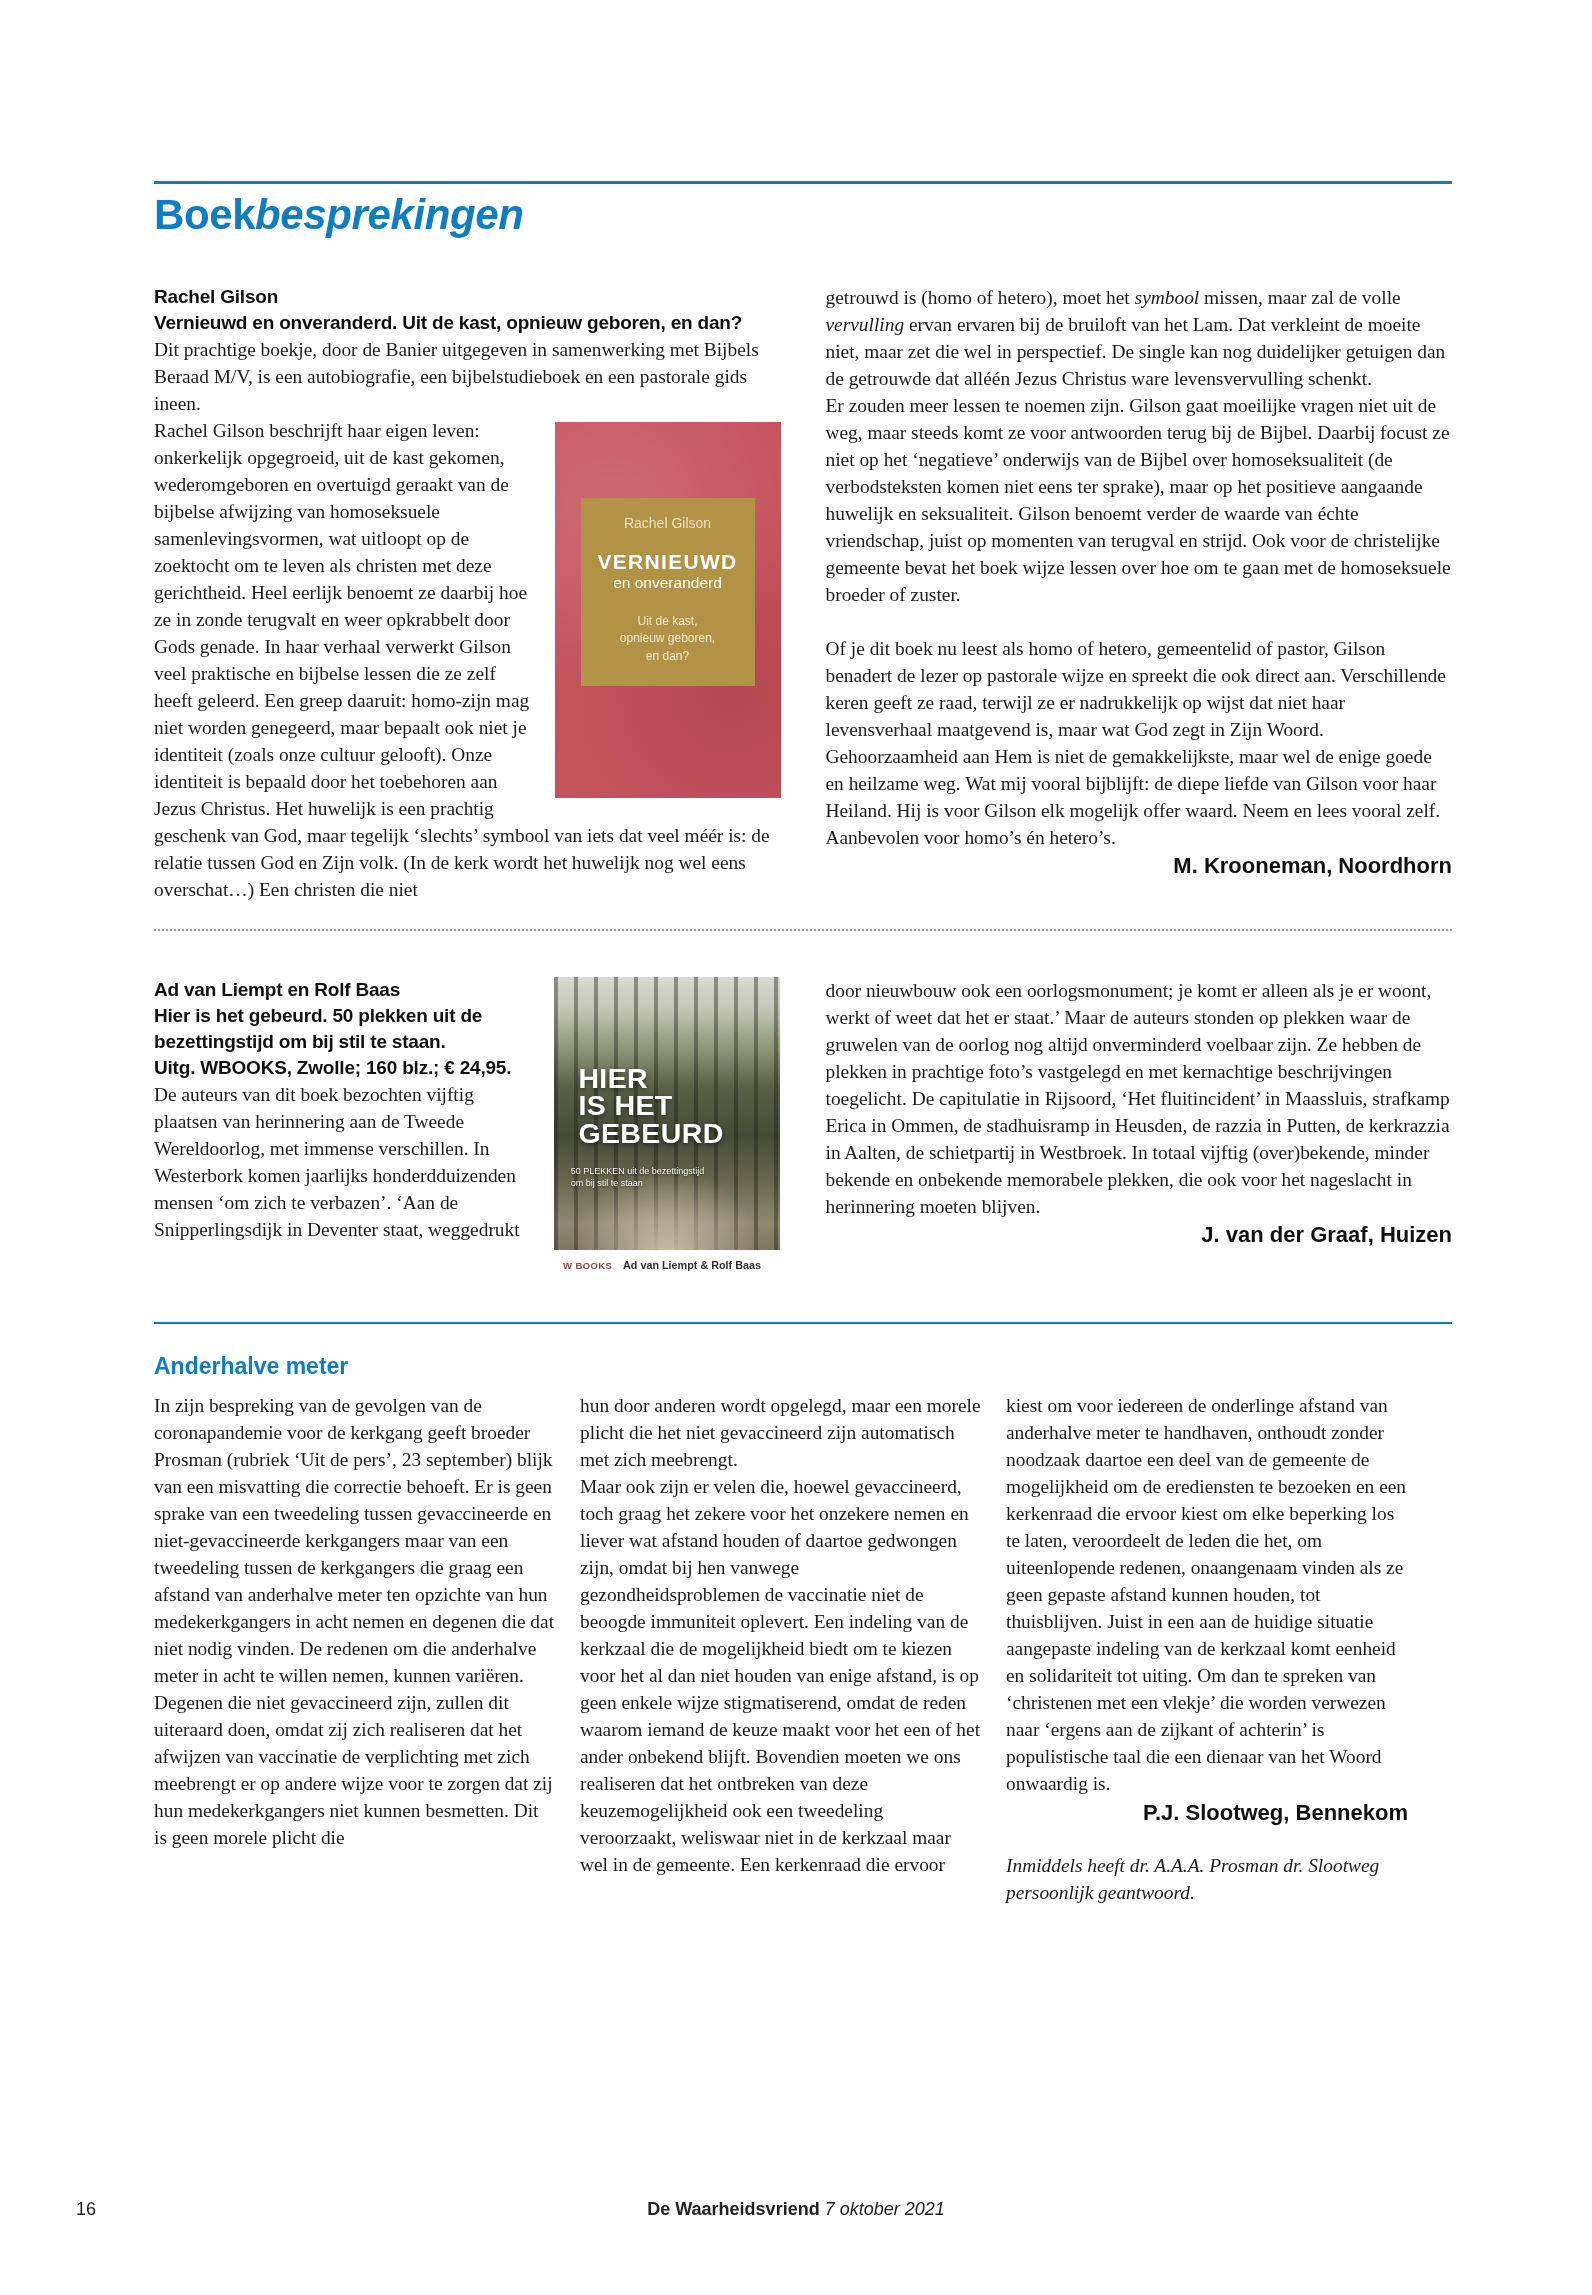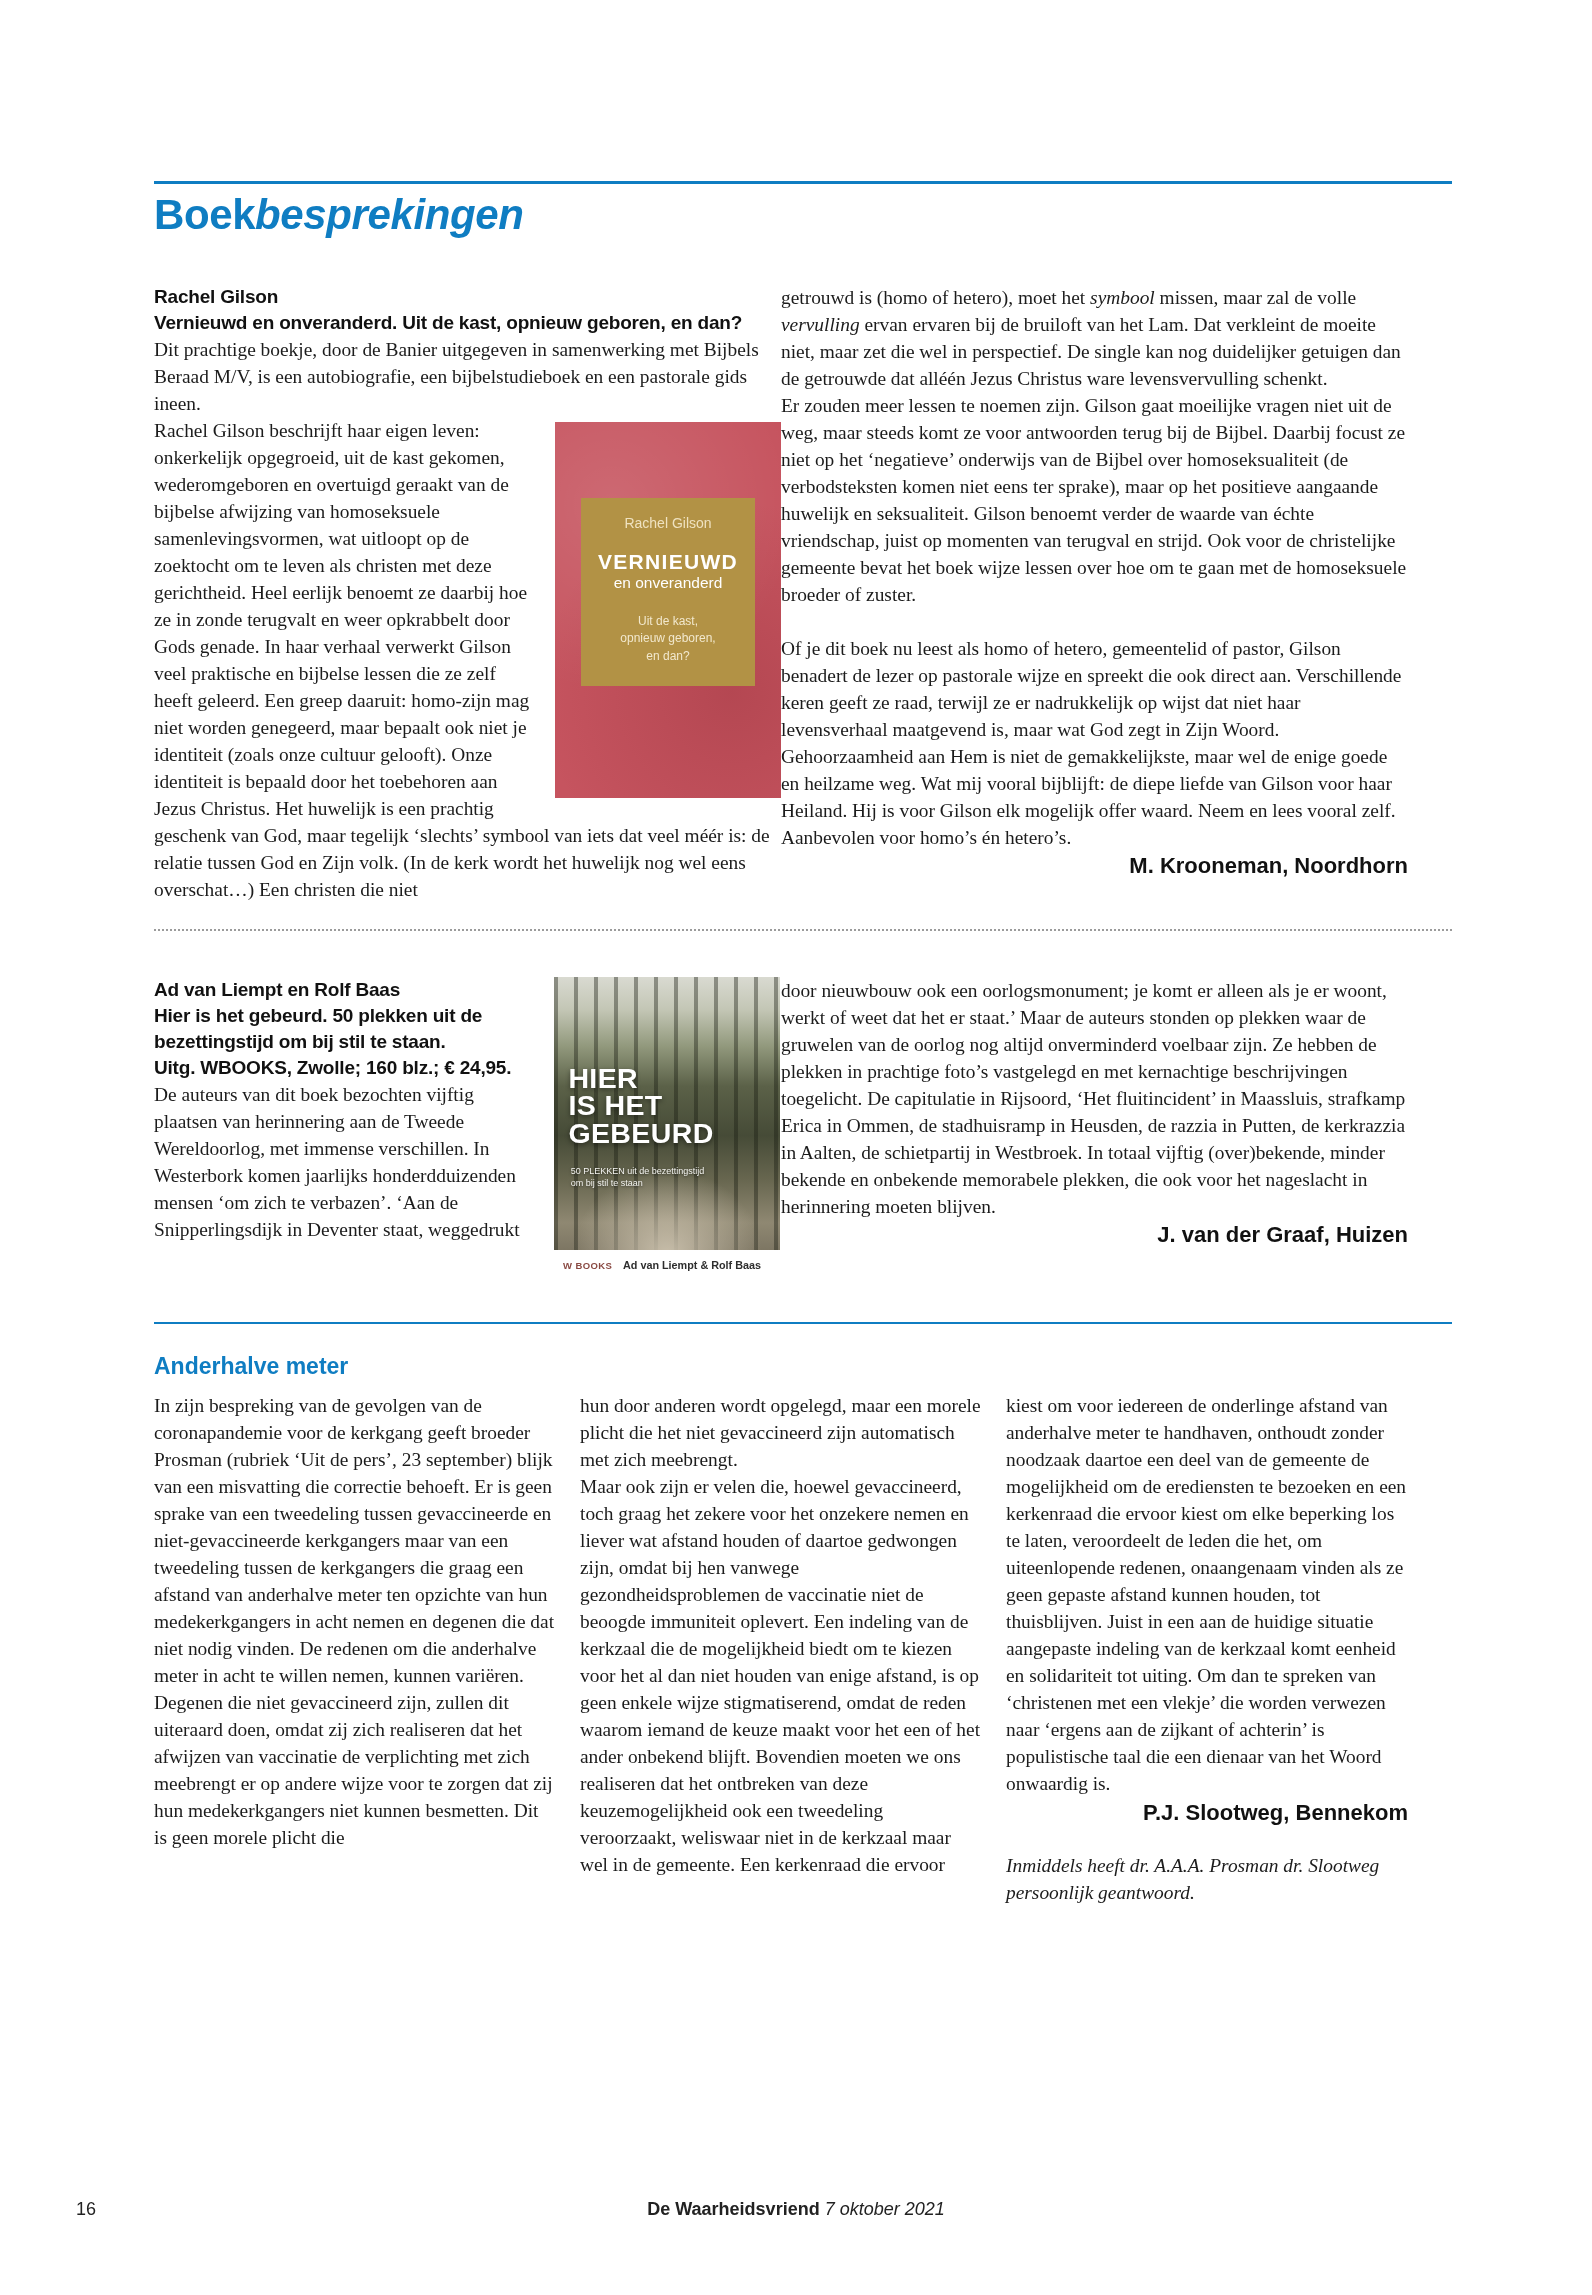--- a/index.html
+++ b/index.html
@@ -8,21 +8,21 @@
           color:#1c1c1c; }
   .content { position:absolute; left:154px; top:181px; width:1298px; }
 
   .accent-rule { height:2.6px; background:#0f7dc2; }
   .rule2 { margin-top:41px; }
 
   h1.sect { font-family:"Liberation Sans", sans-serif; font-size:42px; line-height:1.08;
             color:#0f7dc2; font-weight:bold; margin:8.6px 0 24px; letter-spacing:-0.4px; }
   .h1-it { font-style:italic; }
 
-  .reviews-row { display:flex; align-items:flex-start;margin-top:46px; }
+  .reviews-row { display:flex; gap:45px; align-items:flex-start;margin-top:46px; }
   .rcol { width:627px; }
 
   .meta { margin:0; font-family:"Liberation Sans", sans-serif; font-weight:bold;
           font-size:19px; line-height:26px; color:#111; letter-spacing:-0.2px; }
   p.body { margin:0; font-family:"Liberation Serif", serif; font-size:19.4px;
            line-height:27px; color:#1c1c1c; hyphens:auto; }
   .spacer-para { margin-top:27px !important; }
   .it { font-style:italic; }
   .attribution { margin:3.5px 0 0; font-family:"Liberation Sans", sans-serif; font-weight:bold;
                  font-size:22px; line-height:24px; text-align:right; color:#111; }
@@ -44,21 +44,21 @@
   .rev2-left { display:flex; gap:22.4px; }
   .rev2-text { width:378px; }
   .cover2 { width:226px; height:304px; position:relative; flex:none; overflow:hidden;
             font-family:"Liberation Sans", sans-serif; }
   .cover2-photo { position:absolute; left:0; right:0; top:0; bottom:31px;
             background:
               radial-gradient(ellipse 60% 45% at 50% 102%, rgba(205,195,175,0.95), rgba(205,195,175,0) 70%),
               repeating-linear-gradient(90deg, rgba(25,28,18,0.40) 0 4.3px, rgba(25,28,18,0) 4.3px 20px),
               linear-gradient(180deg, #d9dad1 0%, #c3c6b5 12%, #939a7e 25%, #5b6148 40%,
                               #464b37 58%, #67664f 74%, #8f8872 90%, #7d7663 100%); }
-  .cover2-title { position:absolute; left:14px; top:88px; color:#ffffff; font-weight:bold;
+  .cover2-title { position:absolute; left:24px; top:88px; color:#ffffff; font-weight:bold;
                   font-size:28.5px; line-height:0.98; letter-spacing:0.4px;
                   text-shadow:0 1.7px 5.2px rgba(0,0,0,0.45); }
   .cover2-tag { position:absolute; left:16.4px; top:188px; width:134px; color:#f4f4f0;
                 font-size:9px; line-height:1.35; text-shadow:0 0.9px 2.6px rgba(0,0,0,0.5); }
   .cover2-bar { position:absolute; left:0; right:0; bottom:0; height:31px; background:#ffffff;
                 display:flex; align-items:center; }
   .c2-mark { margin-left:8.6px; font-size:9.5px; color:#8a4a43; font-weight:bold; letter-spacing:0.4px; }
   .c2-authors { flex:1; text-align:center; font-weight:bold; font-size:10.8px; color:#2e2e2e;
                 padding-right:8.6px; }
 

